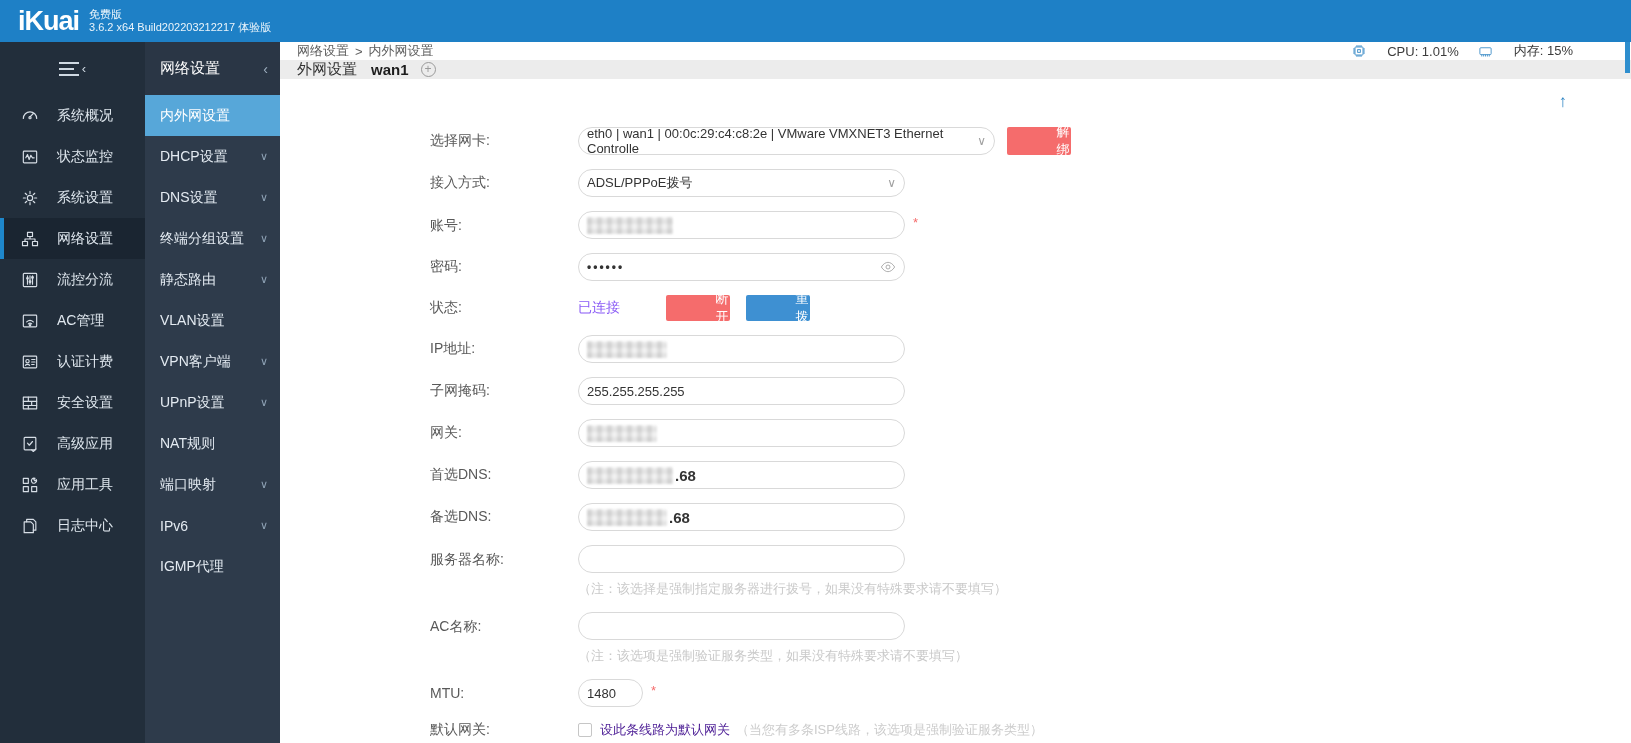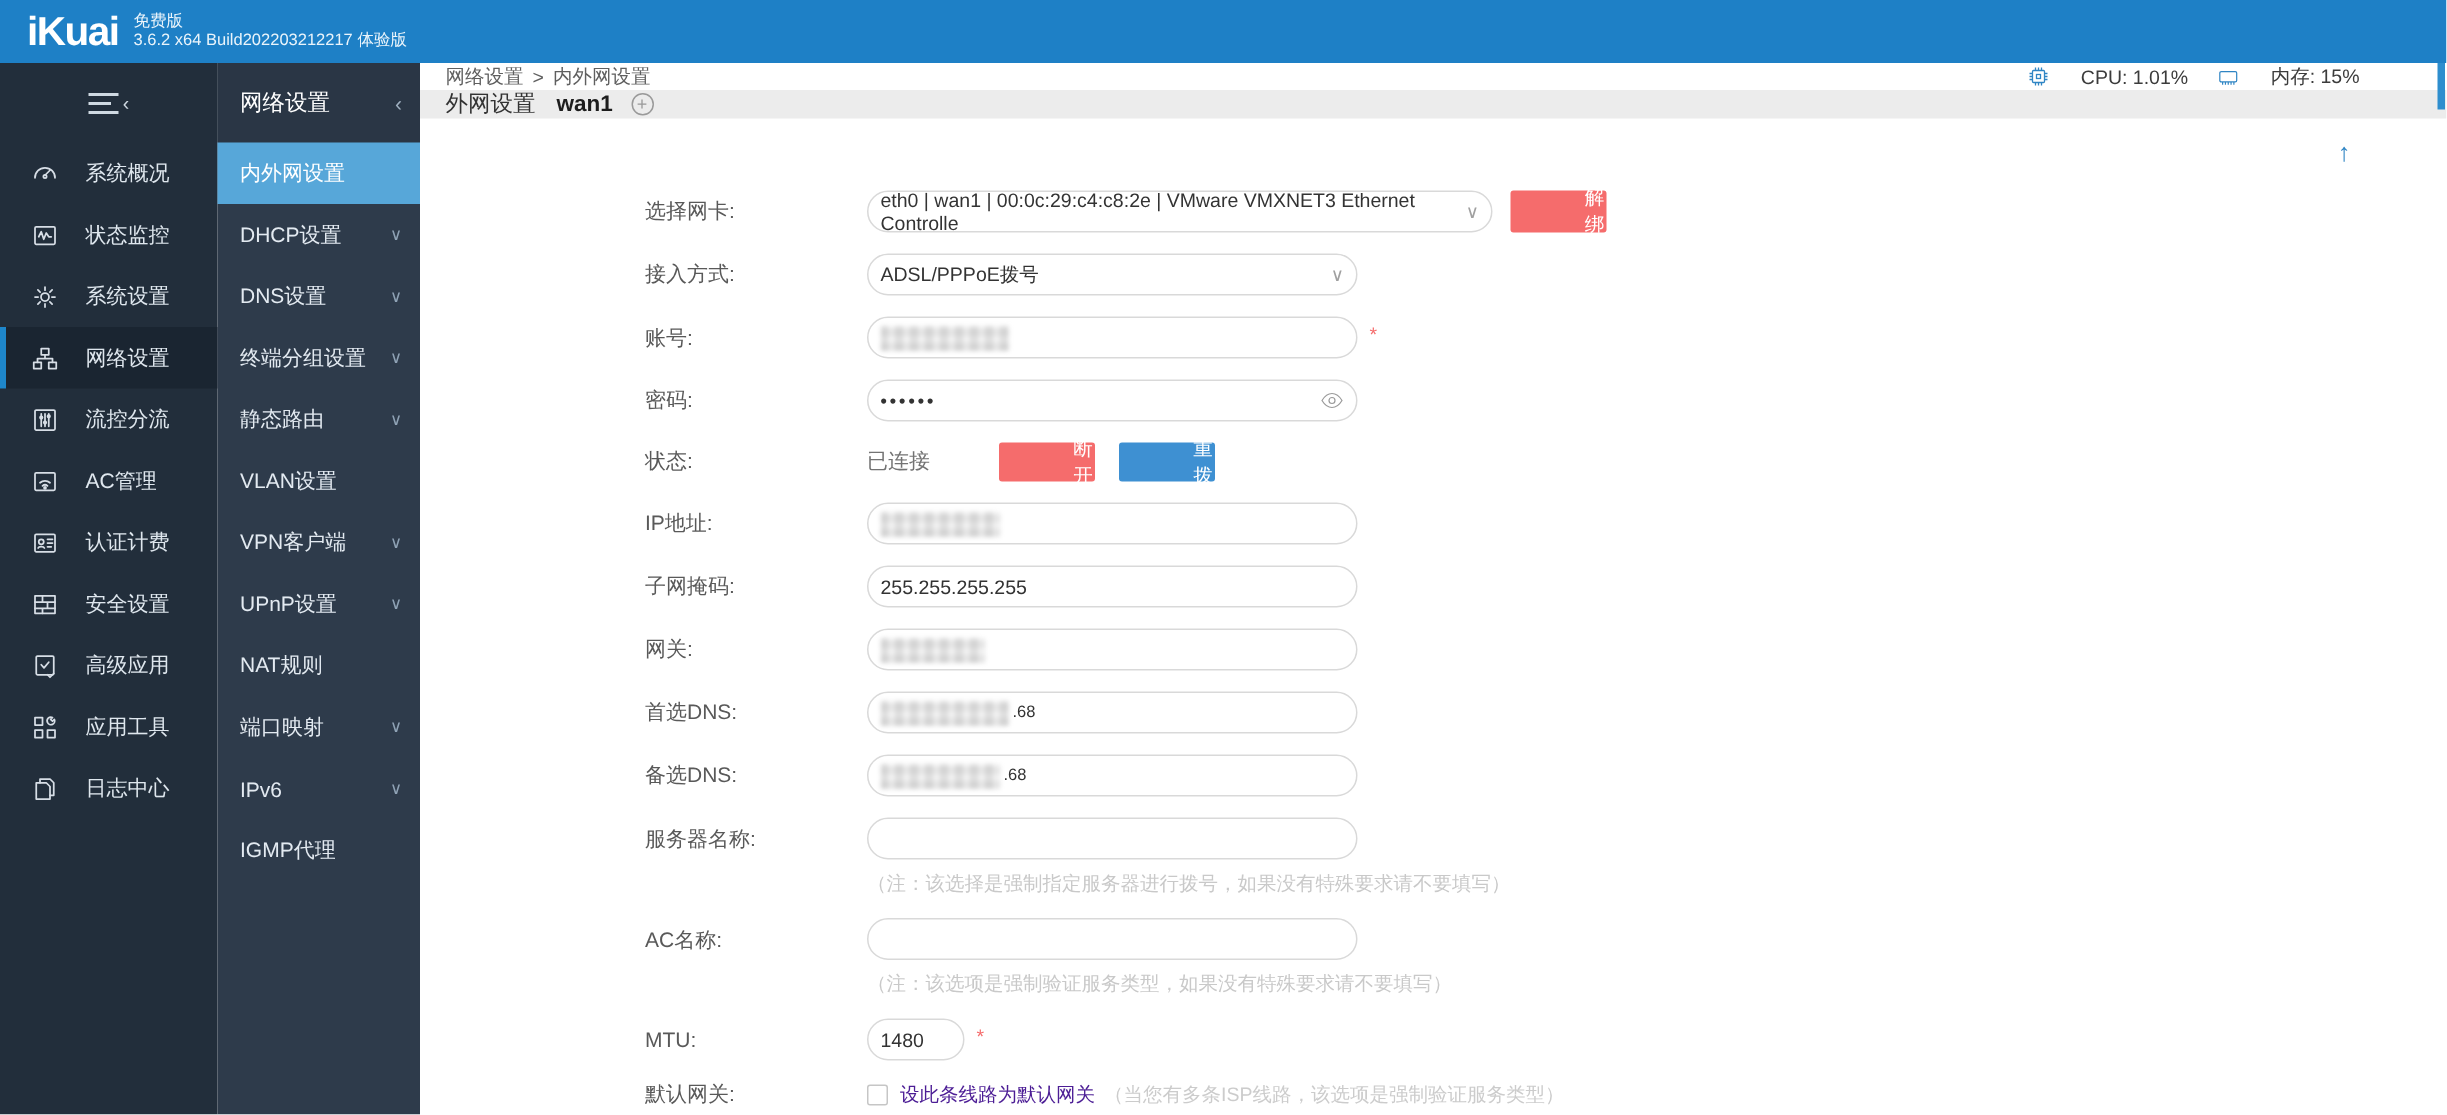--- a/index.html
+++ b/index.html
@@ -70,27 +70,27 @@
                repeating-linear-gradient(0deg,#ededed 0 5px,#fafafa 5px 10px);
     background-blend-mode:multiply; filter:blur(1.3px); }
   .mosaic.w80 { width:80px; } .mosaic.w70 { width:70px; }
   .eye { margin-left:auto; cursor:pointer; display:flex; align-items:center; }
   .eye svg { stroke:#9a9a9a; fill:none; stroke-width:1.2; }
   .btn { height:28px; border-radius:2px; color:#fff; font-size:13px; border:none;
     display:inline-flex; align-items:center; justify-content:center; cursor:pointer;padding-left:48px; }
   .btn-red { background:#f56c6c; }
   .btn-blue { background:#3e90d2; }
   .btn-unbind { width:64px; margin-left:12px; }
-  .status-ok { color:#737373; font-size:14px; width:88px; }
+  .status-ok { color:#8b5cf6; font-size:14px; width:88px; }
   .btn-sm { width:64px; height:26px; }
   .gap16 { margin-left:16px; }
   .note { font-size:13px; color:#c9c9c9; margin-top:7px;font-family:Liberation Serif, serif; }
   .field-col { display:flex; flex-direction:column; }
   .pwd-dots { letter-spacing:2px; font-weight:bold; font-size:12px; color:#333; }
-  .dns-suffix { font-size:11px; color:#333; margin-left:2px; }
+  .dns-suffix { font-size:15px; color:#333; margin-left:2px;font-weight:bold; }
   .ckrow { display:flex; align-items:center; }
   .ckbox { width:14px; height:14px; border:1px solid #c6c6c6; border-radius:2px; background:#fff;
     margin-right:8px; cursor:pointer; flex:none; }
   .cklabel { font-size:13px; color:#4c1d95; }
   .cknote { font-size:13px; color:#cccccc; margin-left:6px; }
 </style>
 </head>
 <body>
 
 <div class="topbar">

